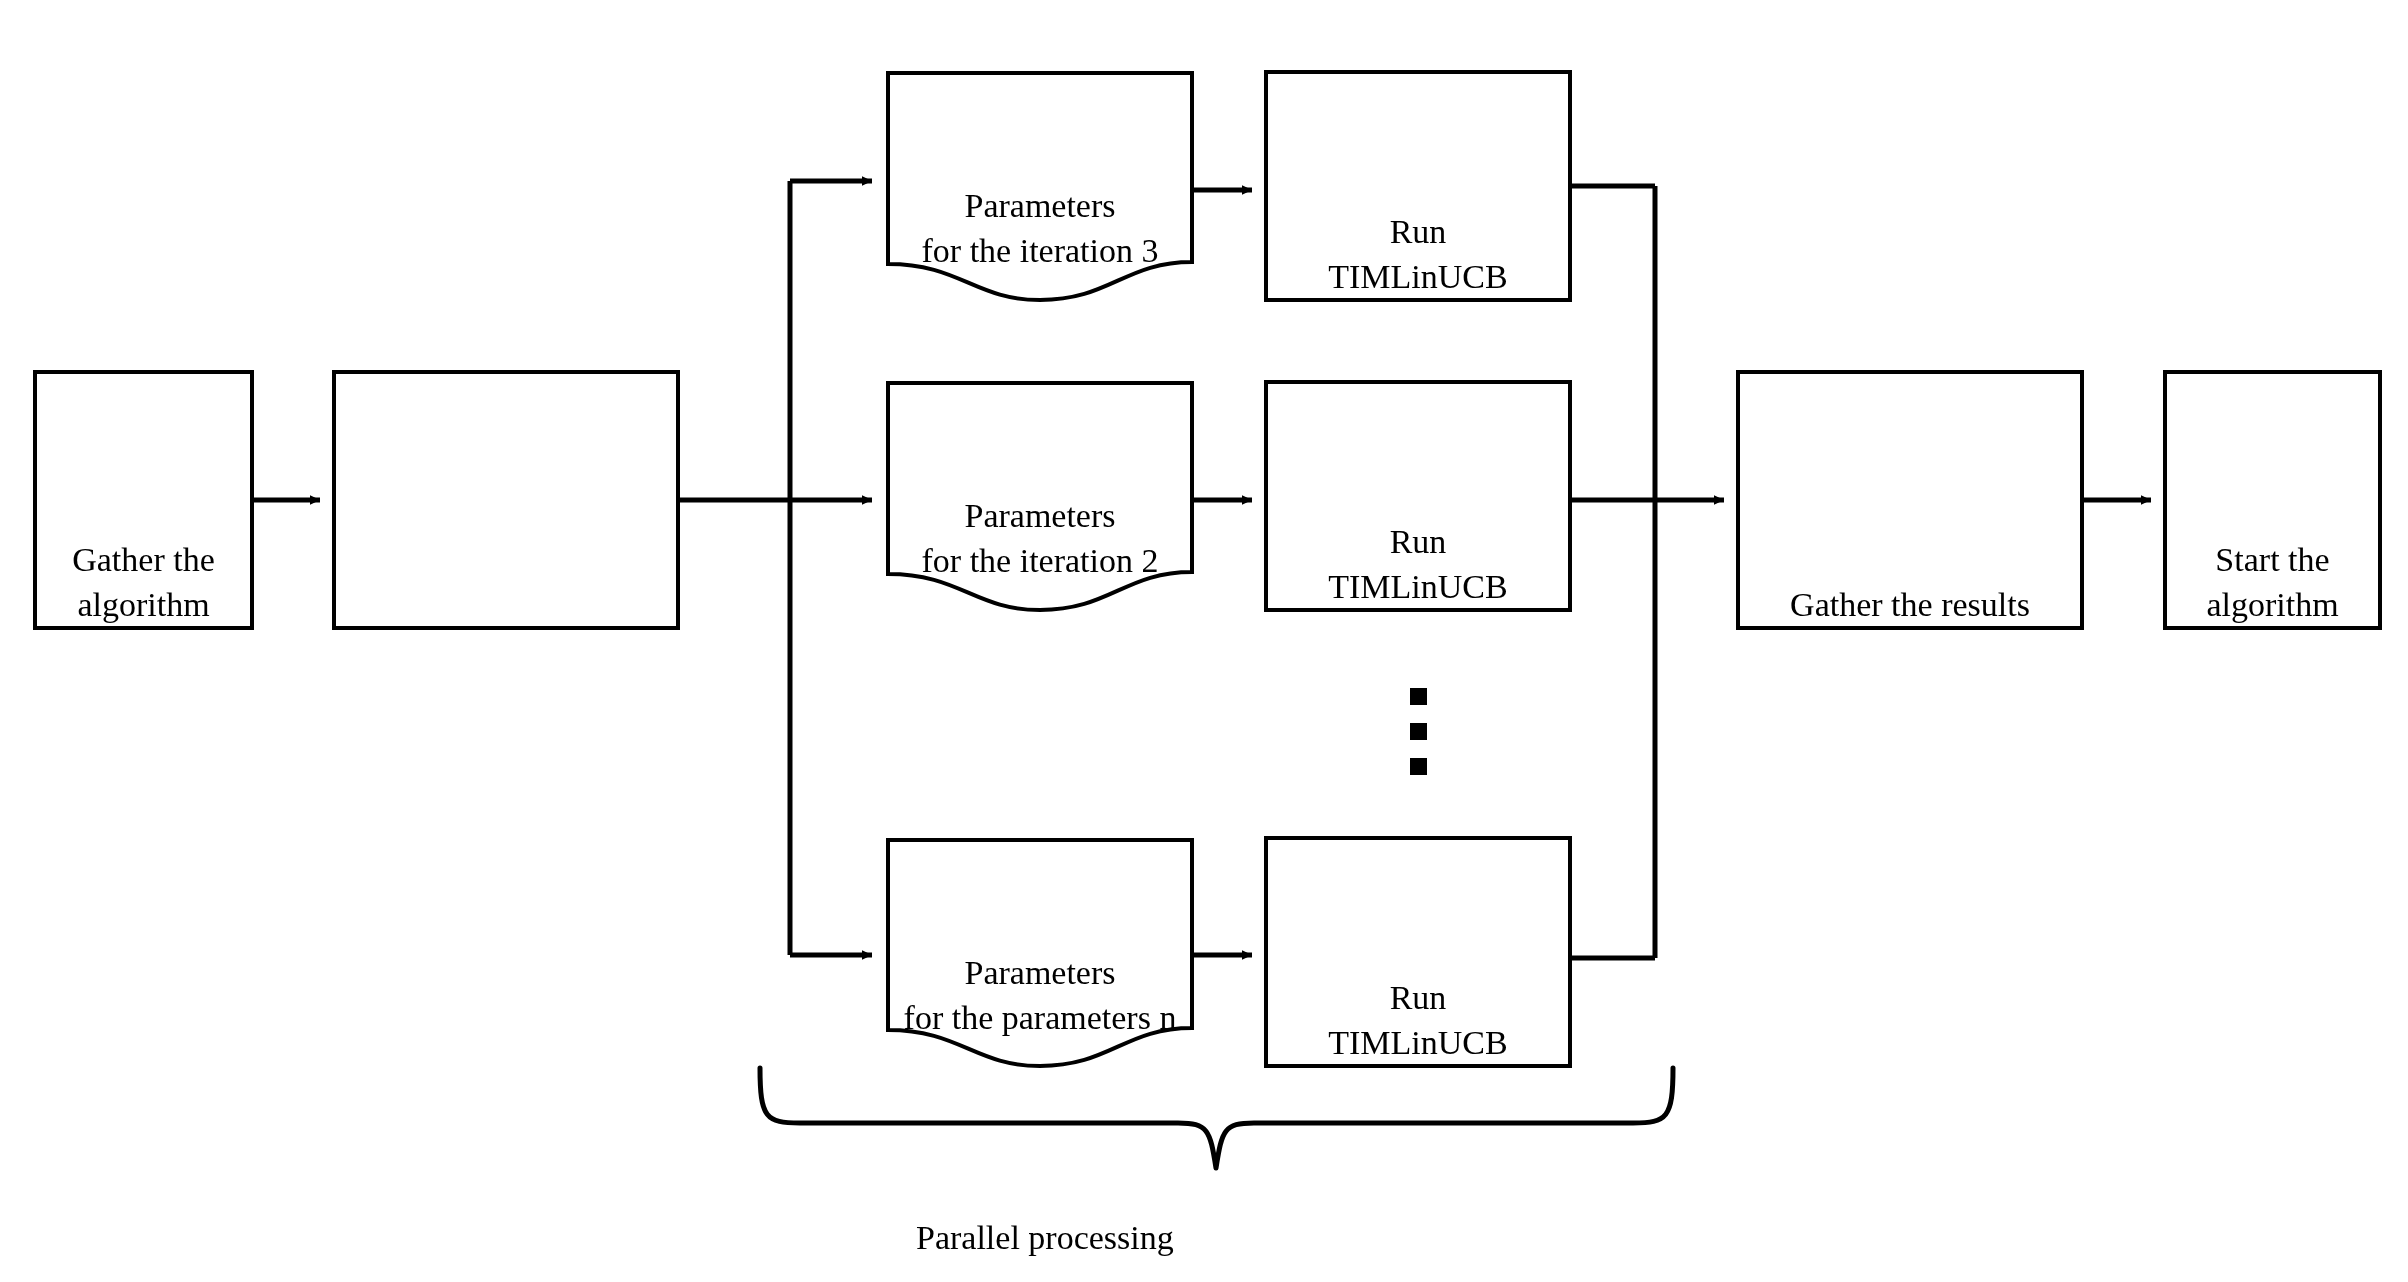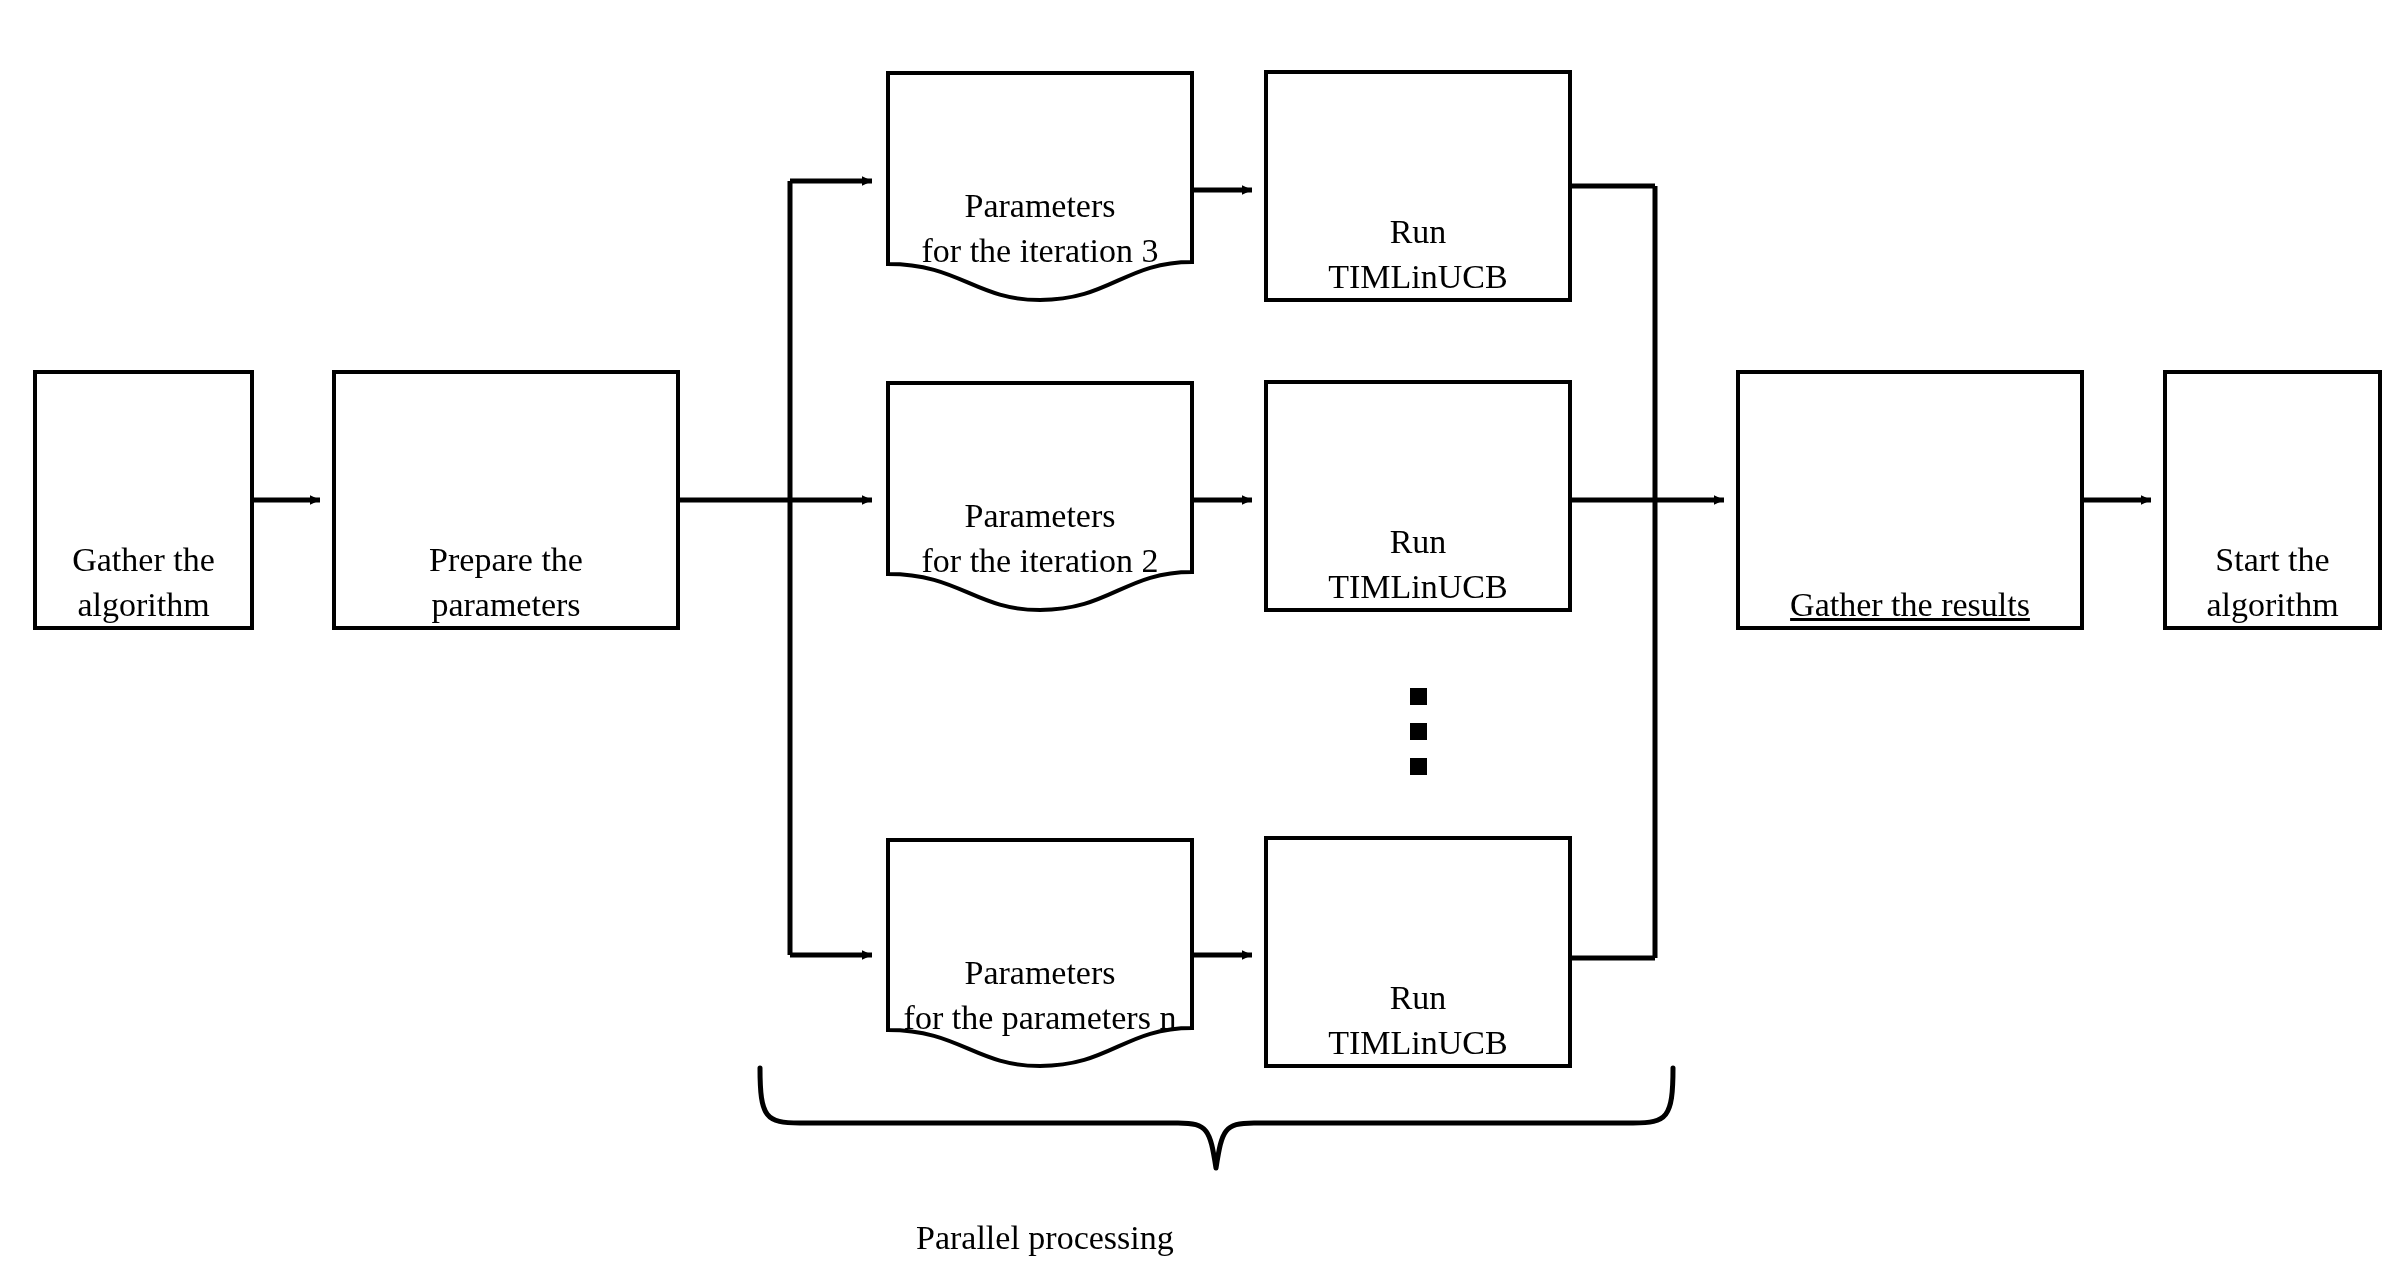--- a/index.html
+++ b/index.html
@@ -134,24 +134,20 @@
              L 1633 1123
              C 1667 1123 1673 1118 1673 1068" fill="none" stroke="#000000" stroke-width="5" stroke-linecap="round" stroke-linejoin="round"></path>
 
   </svg>
 
   <div class="node-label" style="left:35px; top:372px; width:217px; height:256px;">
     <span>Gather the</span>
     <span>algorithm</span>
   </div>
 
-  <div class="node-label" style="left:334px; top:372px; width:344px; height:256px;">
-    <span>Prepare the</span>
-    <span>parameters</span>
-  </div>
 
   <div class="node-label" style="left:888px; top:88px; width:304px; height:186px;">
     <span>Parameters</span>
     <span>for the iteration 3</span>
   </div>
 
   <div class="node-label" style="left:1266px; top:72px; width:304px; height:228px;">
     <span>Run</span>
     <span>TIMLinUCB</span>
   </div>
@@ -169,21 +165,21 @@
   <div class="node-label" style="left:888px; top:855px; width:304px; height:186px;">
     <span>Parameters</span>
     <span>for the parameters n</span>
   </div>
 
   <div class="node-label" style="left:1266px; top:838px; width:304px; height:228px;">
     <span>Run</span>
     <span>TIMLinUCB</span>
   </div>
 
-  <div class="node-label" style="left:1738px; top:372px; width:344px; height:256px;text-decoration:underline;">
+  <div class="node-label" style="left:1738px; top:372px; width:344px; height:256px;">
     <span>Gather the results</span>
   </div>
 
   <div class="node-label" style="left:2165px; top:372px; width:215px; height:256px;">
     <span>Start the</span>
     <span>algorithm</span>
   </div>
 
   <div class="caption-label" style="left:916px; top:1218px; width:600px;">Parallel processing</div>
 

